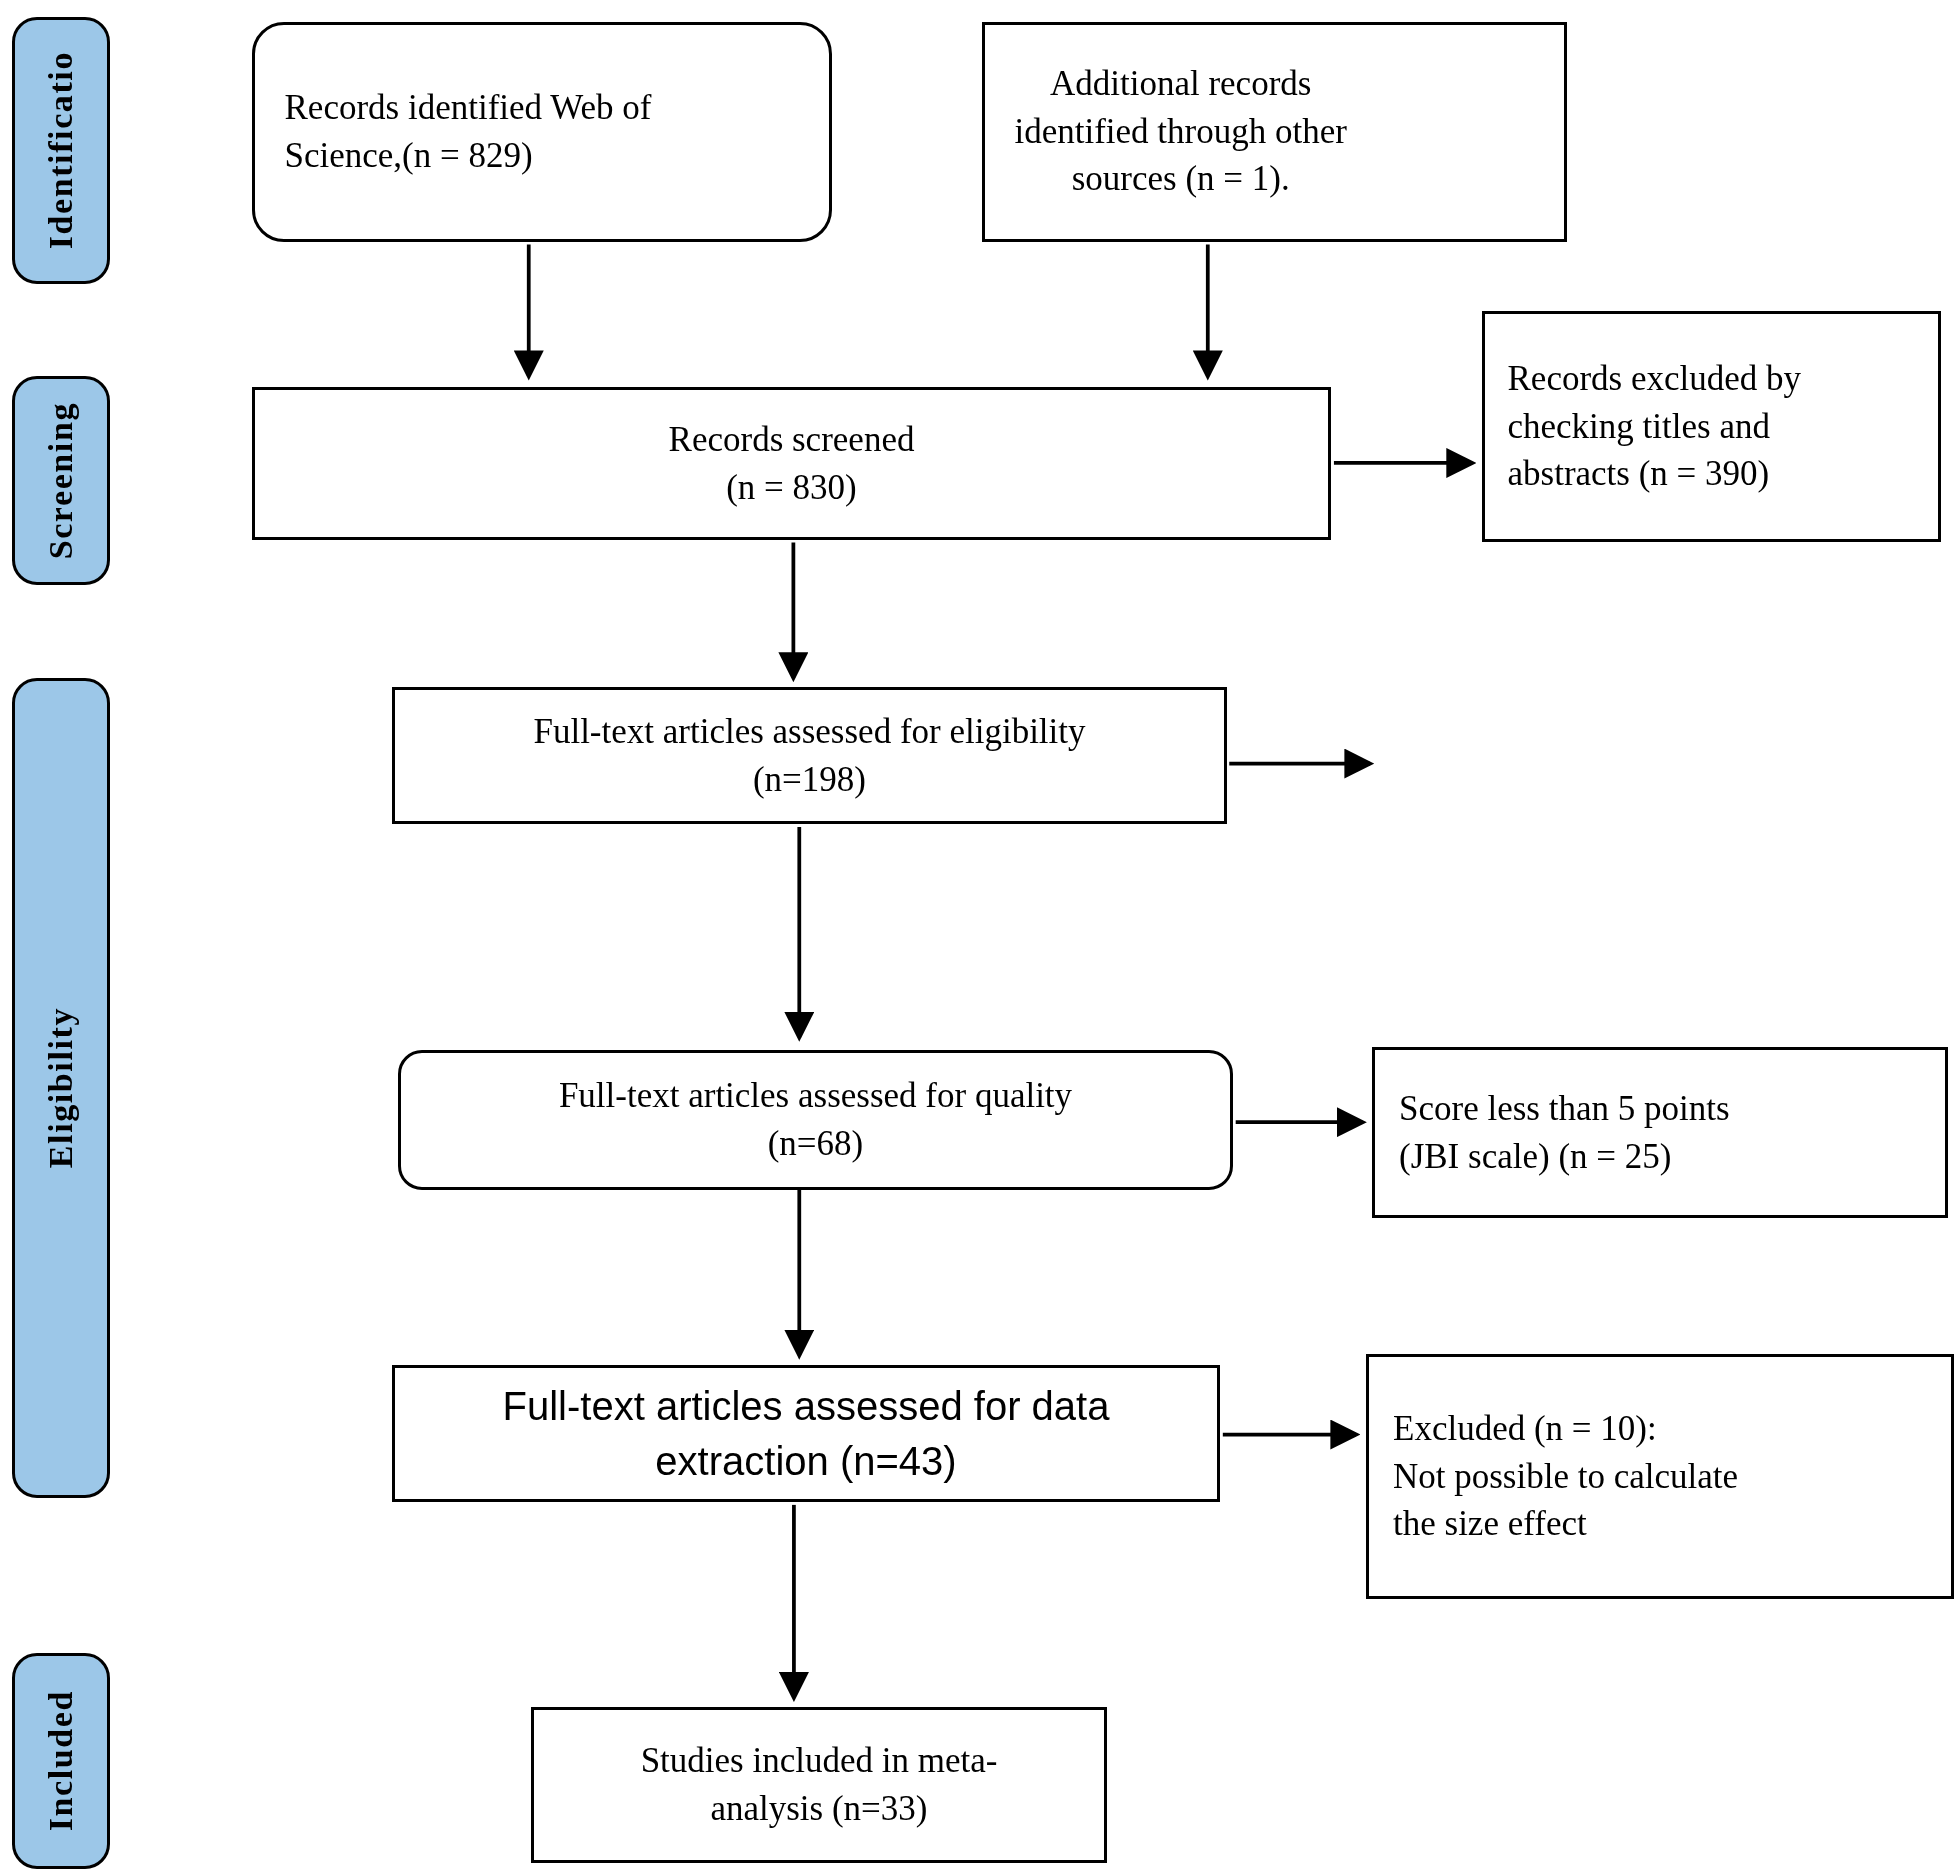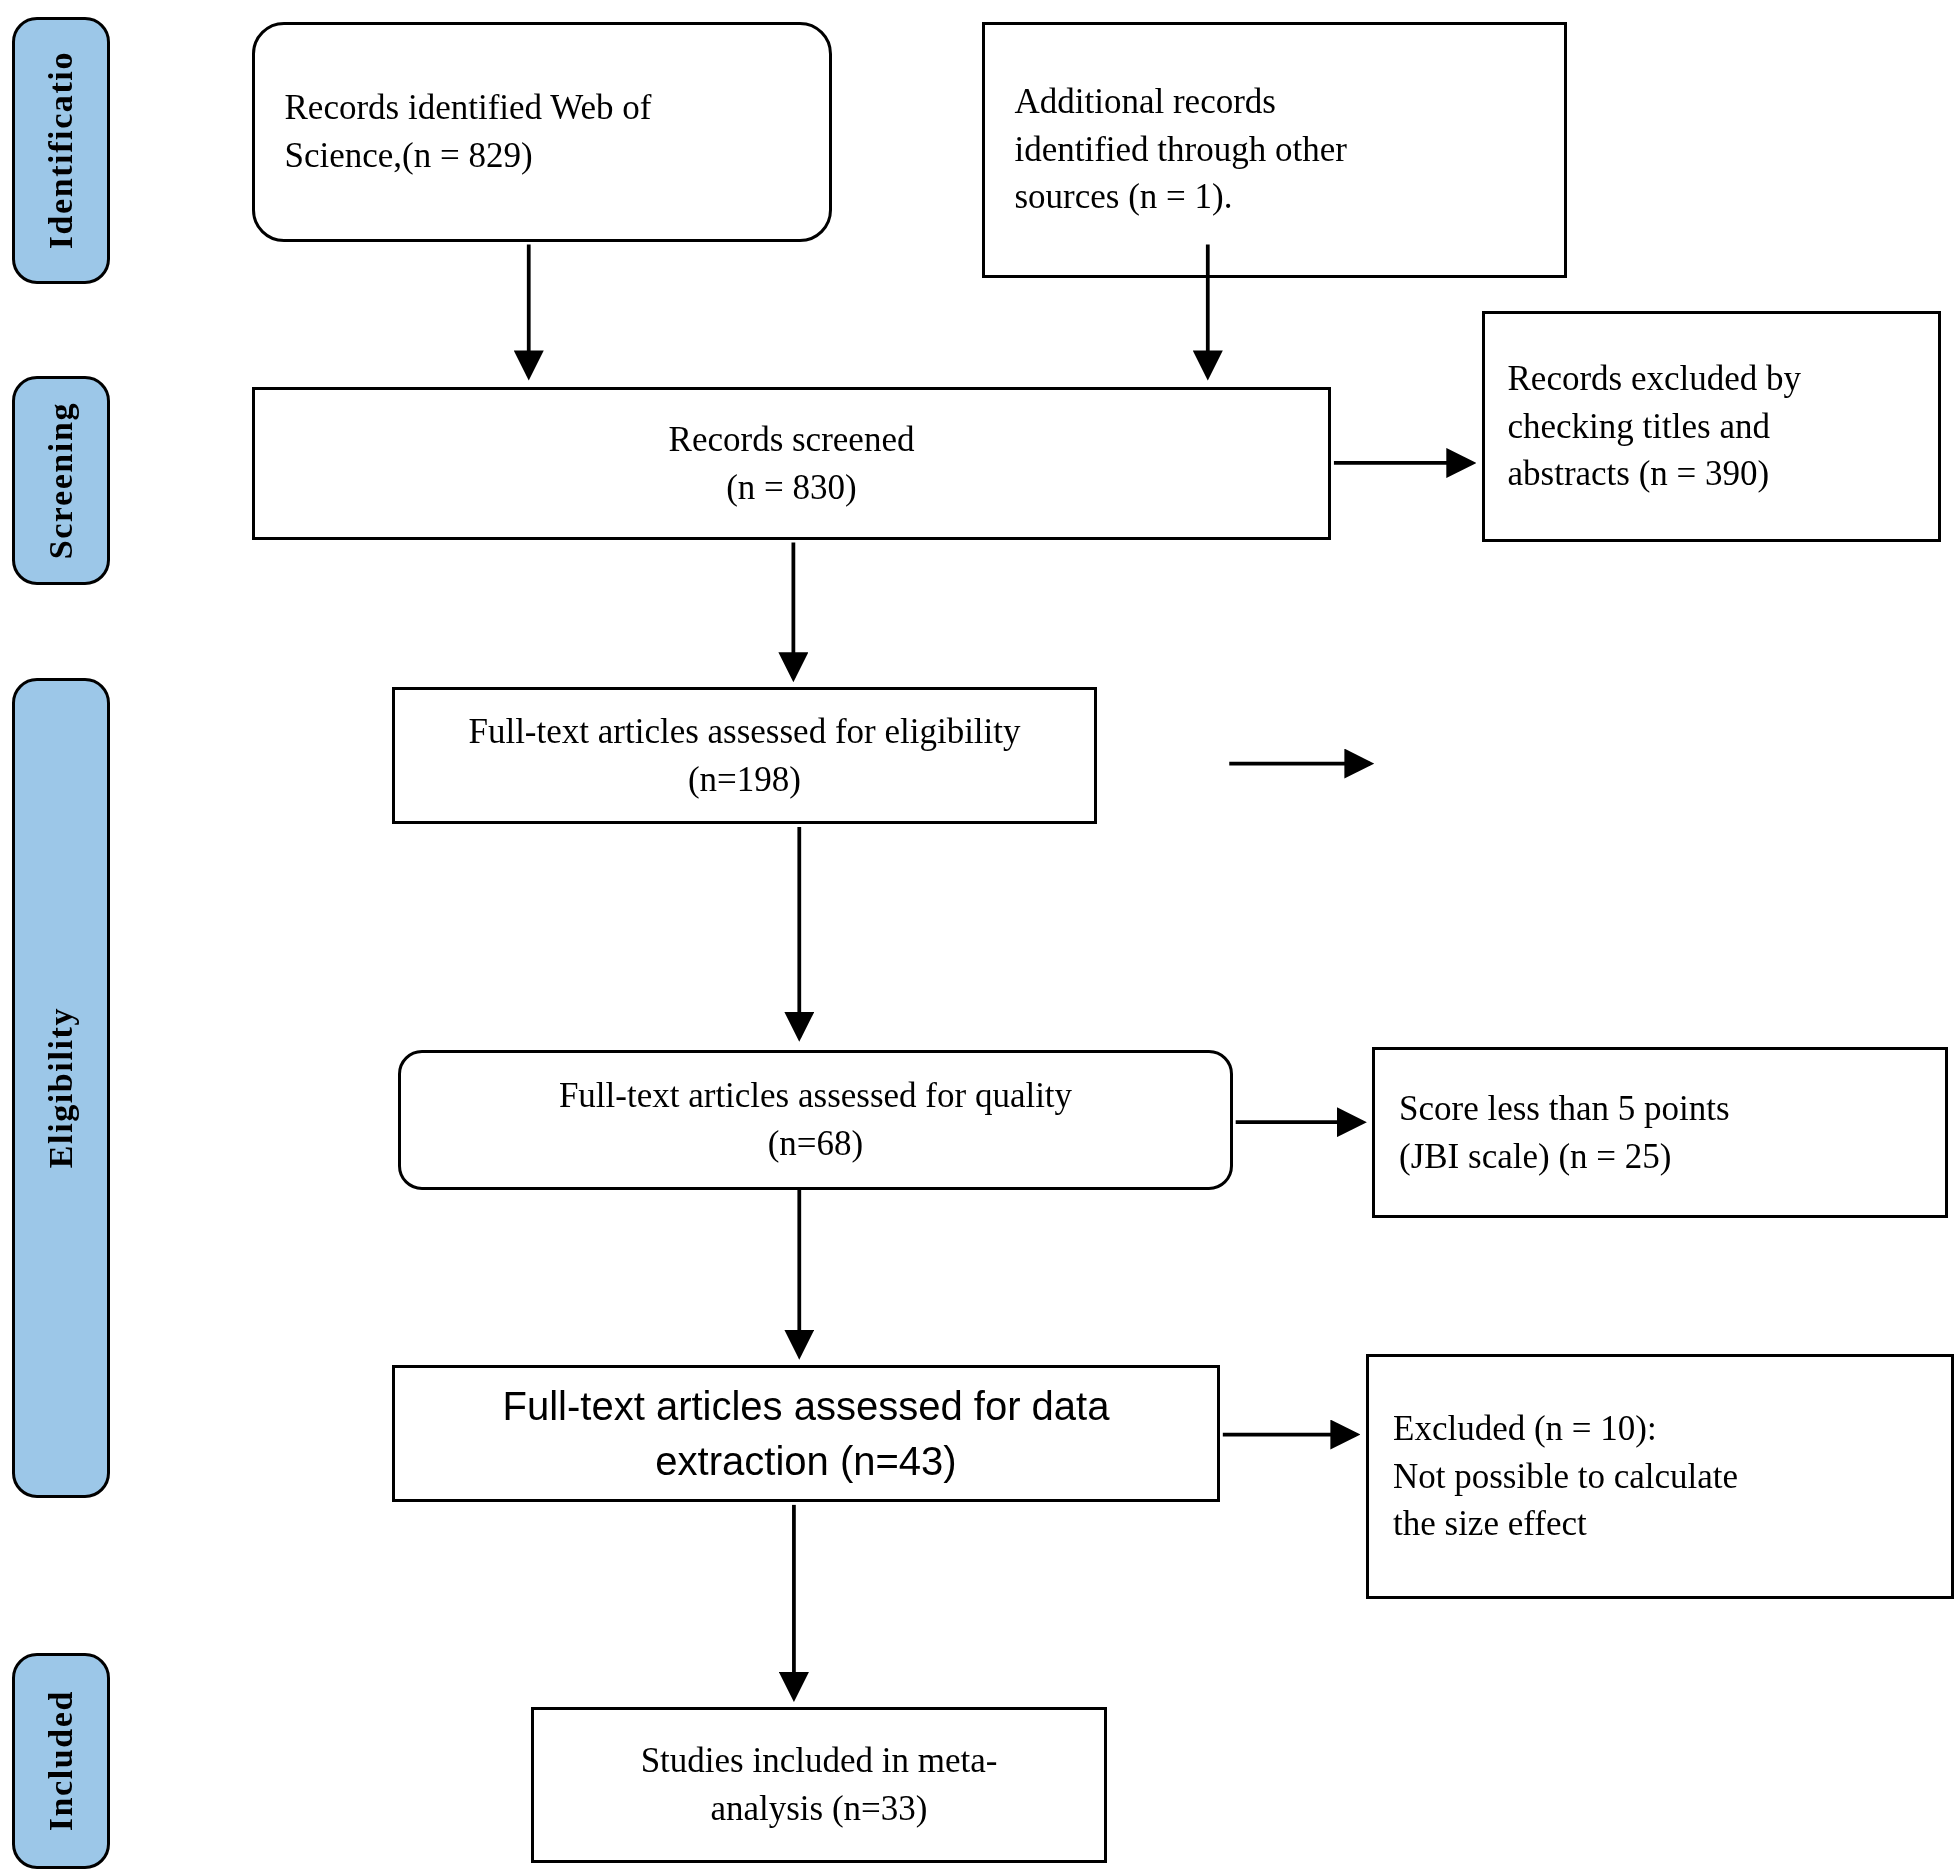--- a/index.html
+++ b/index.html
@@ -17,24 +17,24 @@
   #stage-included{top:1653px;height:216px;}
 
   
   .box{position:absolute;background:#FFFFFF;border:3.2px solid #000;box-sizing:border-box;
        display:flex;align-items:center;justify-content:center;font-size:35px;line-height:1.36;
        white-space:pre-line;}
   .box.left{justify-content:flex-start;text-align:left;}
   .box.center{text-align:center;}
 
   #box-records-identified{left:252px;top:21.5px;width:580px;height:220px;padding:0 29.5px;border-radius:32px;}
-  #box-additional-records{left:982px;top:21.5px;width:585px;height:256px;padding:0 29.5px;}
+  #box-additional-records{left:982px;top:21.5px;width:585px;height:220px;padding:0 29.5px;text-align:center;}
   #box-records-screened{left:252px;top:387px;width:1079px;height:153px;border-width:3.8px;}
   #box-records-excluded{left:1482px;top:311px;width:459px;height:231px;padding:0 22.5px;}
-  #box-fulltext-eligibility{left:392px;top:687px;width:705px;height:137px;}
+  #box-fulltext-eligibility{left:392px;top:687px;width:835px;height:137px;}
   #box-fulltext-excluded{left:1380px;top:660px;width:572px;height:344px;padding:5.4px 21.5px;
         align-items:flex-start;line-height:1.3;}
   #box-fulltext-quality{left:398px;top:1050px;width:835px;height:140px;border-radius:24px;}
   #box-score-less{left:1372px;top:1047px;width:576px;height:171px;padding:0 24px;}
   #box-data-extraction{left:392px;top:1365px;width:828px;height:137px;
         font-family:"Liberation Sans",sans-serif;font-size:40px;}
   #box-excluded-effect{left:1366px;top:1354px;width:588px;height:245px;padding:16px 24px;}
   #box-studies-included{left:531px;top:1707px;width:576px;height:156px;}
 
   #arrows{position:absolute;left:0;top:0;pointer-events:none;}

